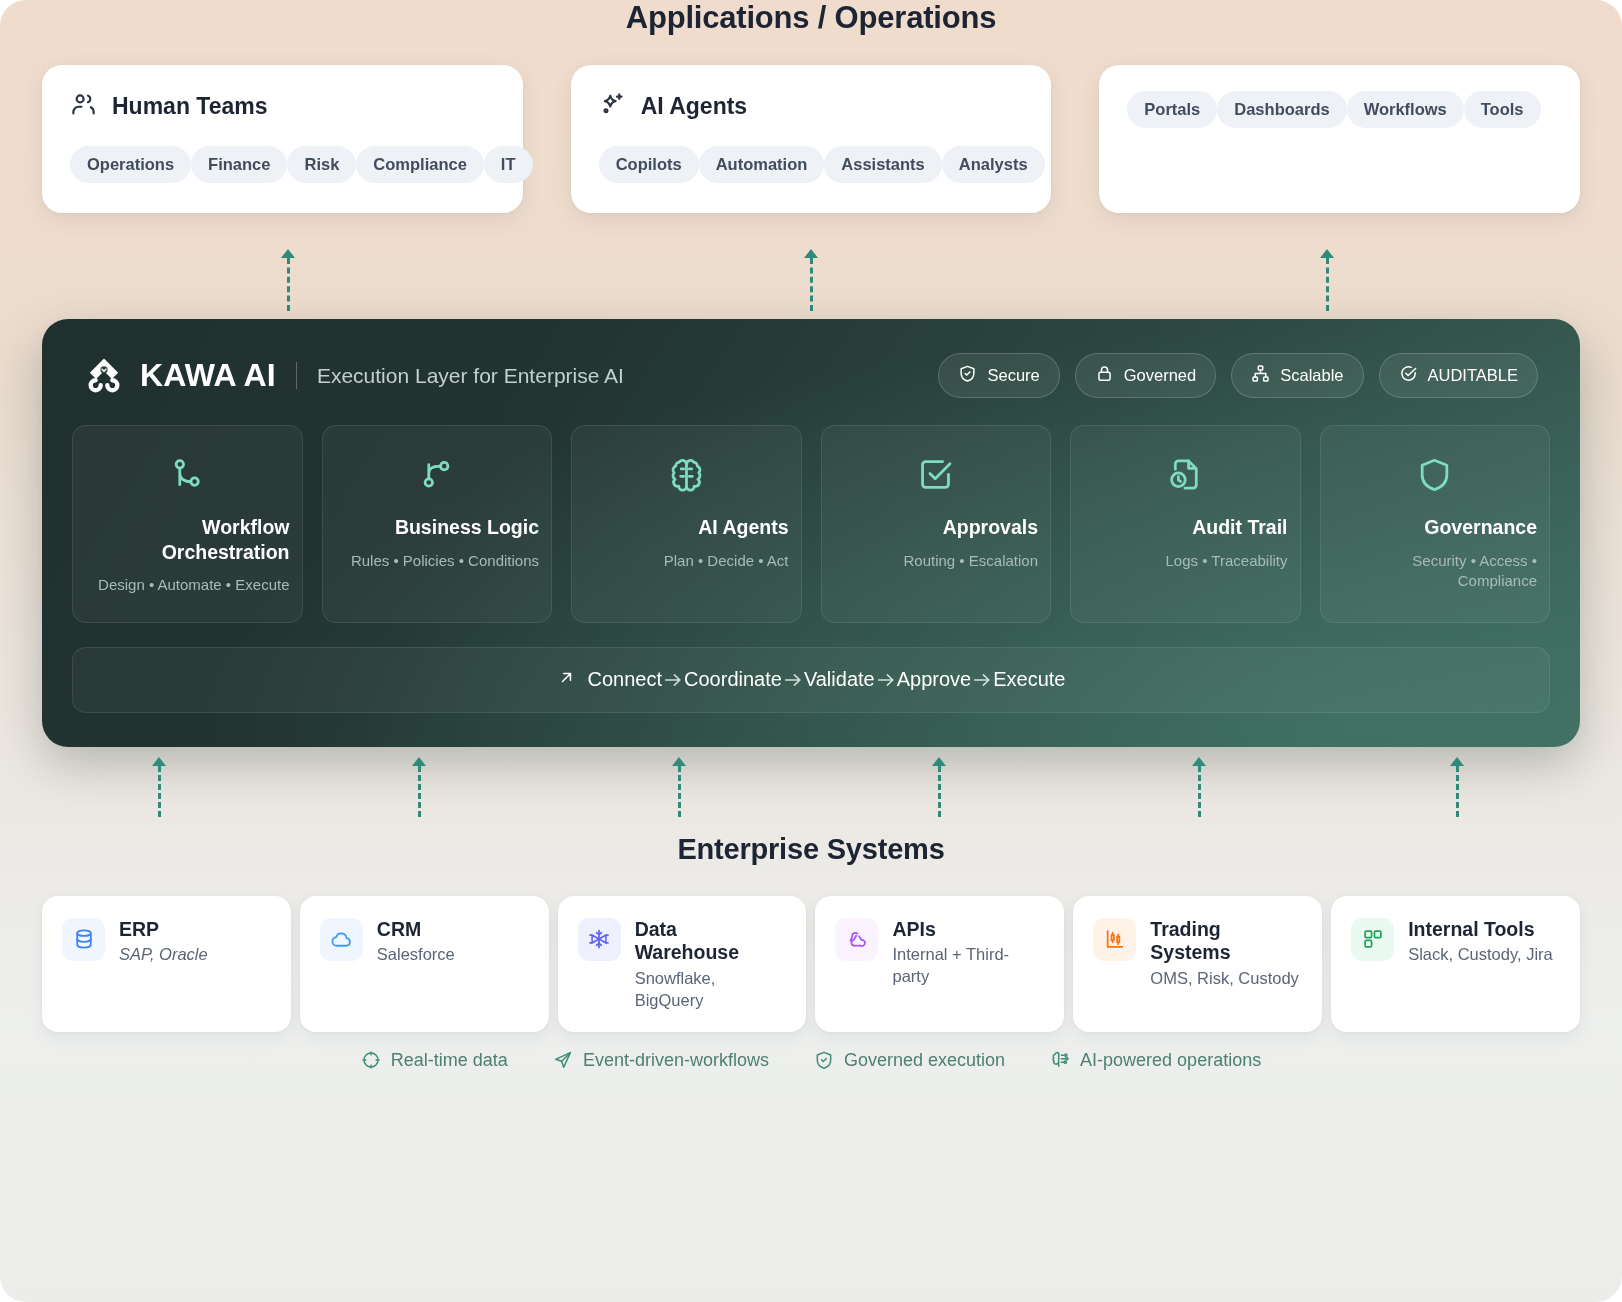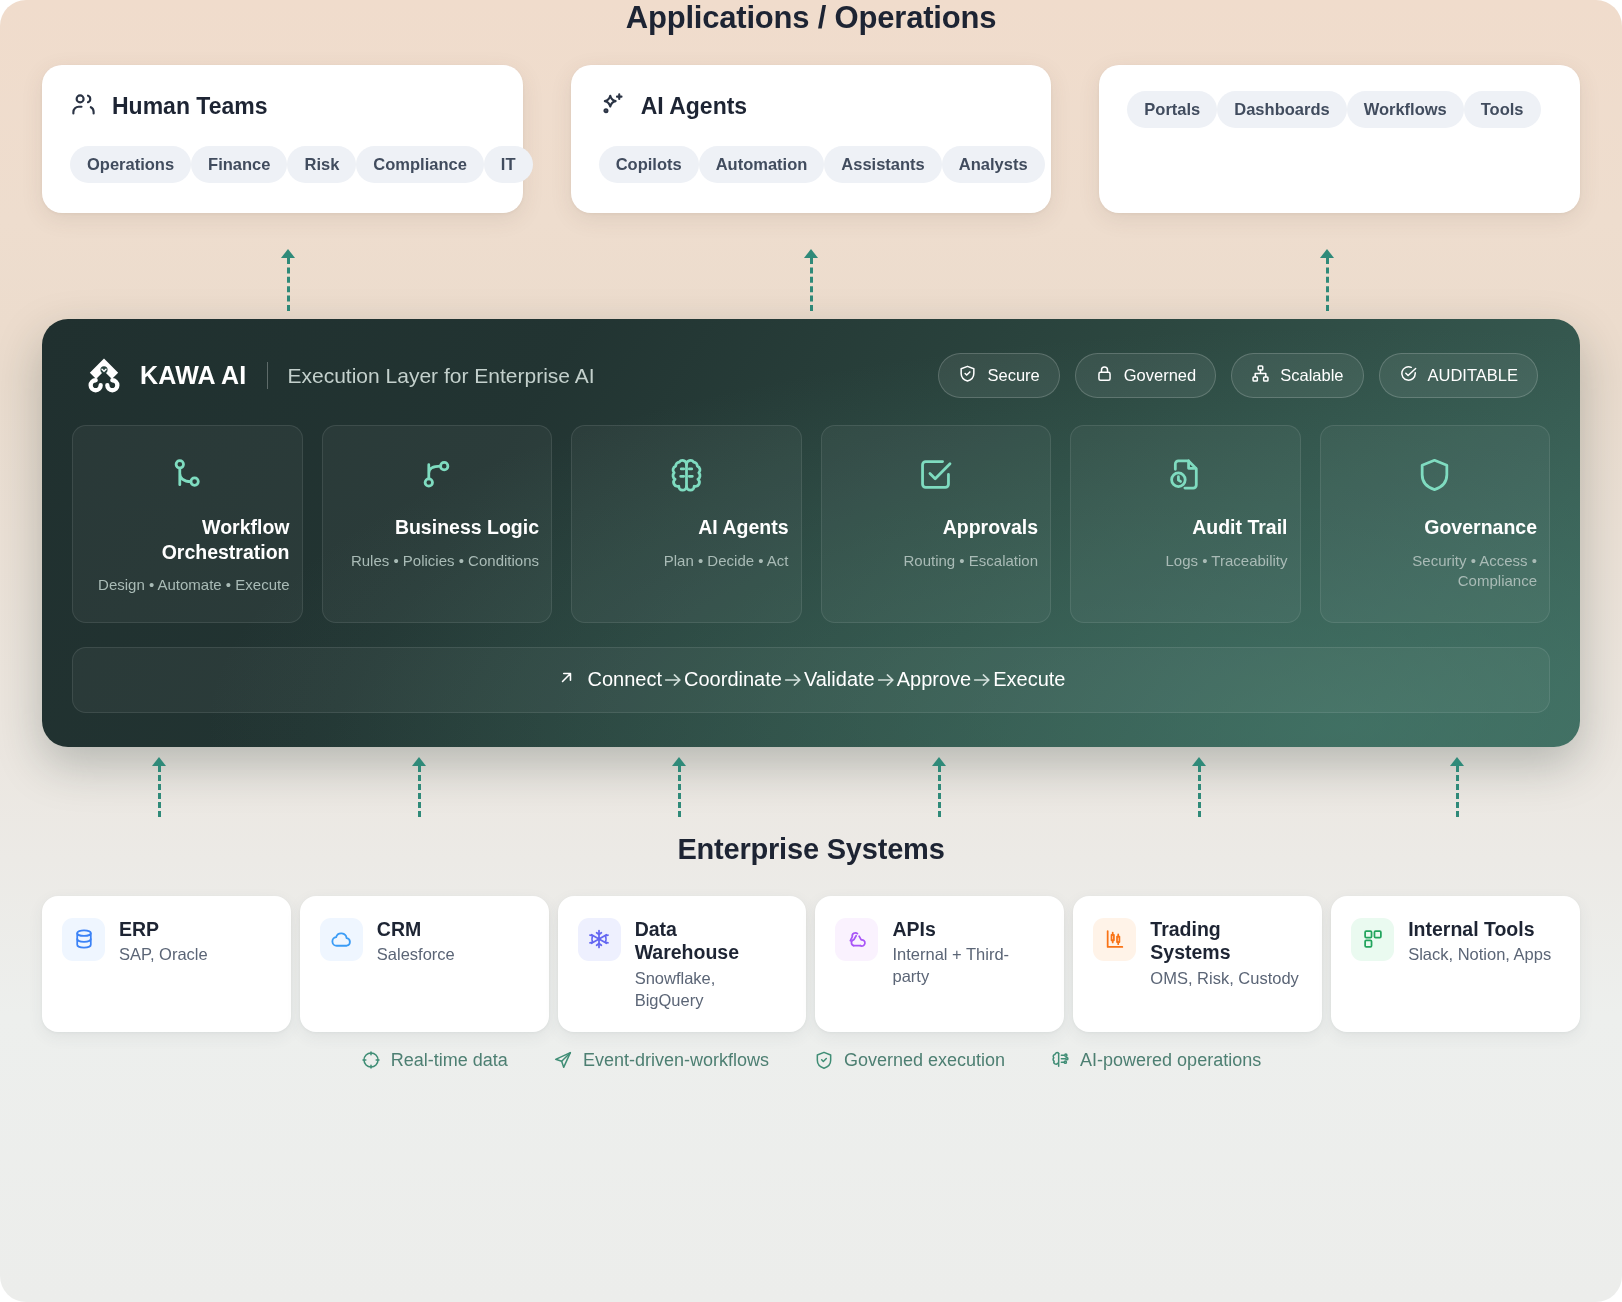--- a/index.html
+++ b/index.html
@@ -109,21 +109,21 @@
   }
   .panel-head {
     display: flex;
     align-items: center;
     justify-content: space-between;
     padding: 4px 12px 0 12px;
     margin-bottom: 27px;
   }
   .brand { display: flex; align-items: center; gap: 16px; }
   .brand-name {
-    font-size: 25px;
+    font-size: 32px;
     font-weight: bold;
     color: #ffffff;
     letter-spacing: 0.2px;
   }
   .brand-div {
     width: 1px; height: 27px;
     background: rgba(255,255,255,0.28);
     margin: 0 4px;
   }
   .brand-sub {
@@ -553,21 +553,21 @@
     <div class="sys-card">
       <span class="sys-icon" style="background:#eff6ff;color:#3b82f6;">
         <svg width="22" height="22" viewBox="0 0 24 24" fill="none" stroke="currentColor" stroke-width="1.9" stroke-linecap="round" stroke-linejoin="round">
           <ellipse cx="12" cy="5.6" rx="7.4" ry="3.1"></ellipse>
             <path d="M4.6 5.6v12.8c0 1.7 3.3 3.1 7.4 3.1s7.4-1.4 7.4-3.1V5.6"></path>
             <path d="M4.6 12c0 1.7 3.3 3.1 7.4 3.1s7.4-1.4 7.4-3.1"></path>
         </svg>
       </span>
       <span>
         <span class="sys-name">ERP</span>
-        <span class="sys-sub" style="display:block;">SAP, Oracle</span>
+        <span class="sys-sub" style="display:block;font-style:italic;">SAP, Oracle</span>
       </span>
     </div>
 
     <div class="sys-card">
       <span class="sys-icon" style="background:#eff6ff;color:#3b9cf6;">
         <svg width="23" height="23" viewBox="0 0 24 24" fill="none" stroke="currentColor" stroke-width="1.9" stroke-linecap="round" stroke-linejoin="round">
           <path d="M17.5 18.5H7a4.5 4.5 0 0 1-.6-8.96A5.6 5.6 0 0 1 17.3 10.6a4 4 0 0 1 .2 7.9z"></path>
         </svg>
       </span>
       <span>
@@ -624,21 +624,21 @@
     <div class="sys-card">
       <span class="sys-icon" style="background:#eafaf0;color:#22a45d;">
         <svg width="22" height="22" viewBox="0 0 24 24" fill="none" stroke="currentColor" stroke-width="1.9" stroke-linejoin="round">
           <rect x="3.4" y="3.4" width="7" height="7" rx="1.2"></rect>
           <rect x="13.6" y="3.4" width="7" height="7" rx="1.2"></rect>
           <rect x="3.4" y="13.6" width="7" height="7" rx="1.2"></rect>
         </svg>
       </span>
       <span>
         <span class="sys-name">Internal Tools</span>
-        <span class="sys-sub" style="display:block;">Slack, Notion, Apps</span>
+        <span class="sys-sub" style="display:block;">Slack, Custody, Jira</span>
       </span>
     </div>
   </div>
 
   <div class="footer">
 
     <span class="foot-item">
       <span class="foot-icon">
         <svg width="20" height="20" viewBox="0 0 24 24" fill="none" stroke="currentColor" stroke-width="1.8" stroke-linecap="round" stroke-linejoin="round">
           <circle cx="12" cy="12" r="8.4"></circle>

